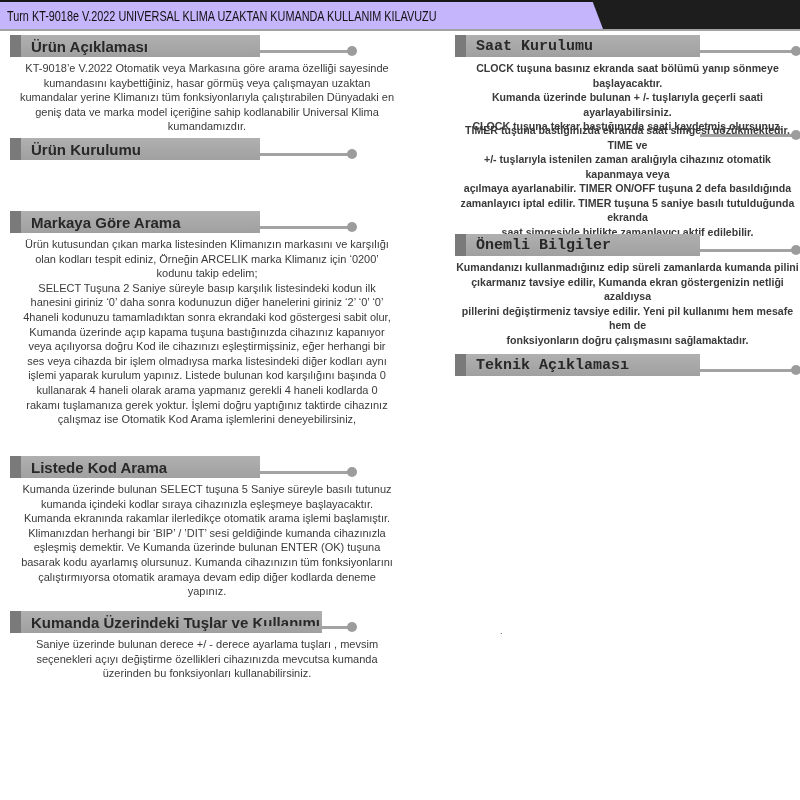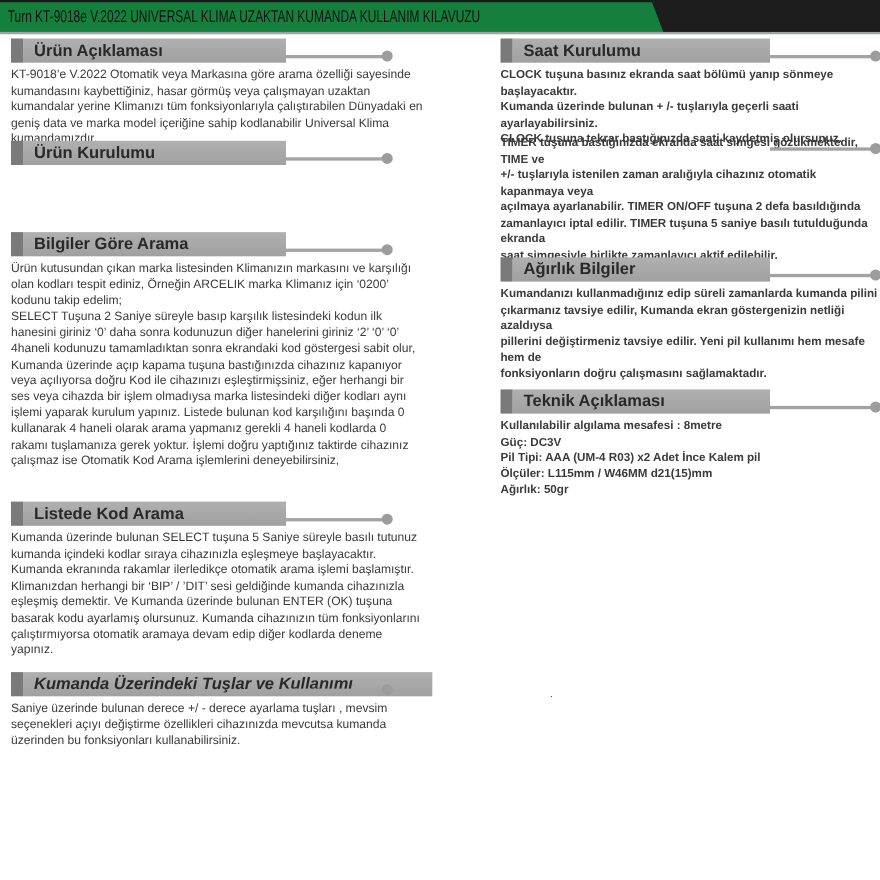--- a/index.html
+++ b/index.html
@@ -8,40 +8,40 @@
     background: #ffffff;
     font-family: "Liberation Sans", sans-serif;
     position: relative;
     overflow: hidden;
   }
 
   
   .top-header {
     position: absolute; top: 0; left: 0;
     width: 800px; height: 31px;
-    background: #15803d;
+    background: #c4b5fd;
     border-top: 2px solid #181818;
     border-bottom: 2px solid #a2a2a2;
     box-sizing: border-box;
   }
   .top-title {
     position: absolute; left: 7px; top: 5px;
     font-size: 15.5px; color: #121212;
     white-space: nowrap;
     transform: scaleX(0.70); transform-origin: left top;
   }
   .black-corner {
     position: absolute; top: -2px; right: 0;
     width: 208px; height: 29px;
     background: #1d1d1d;
     clip-path: polygon(0 0, 100% 0, 100% 100%, 11px 100%);
   }
 
   
-  .section { position: absolute; }
+  .section { position: absolute; text-align: center; }
   .col-left  { left: 10px;  width: 394px; }
   .col-right { left: 455px; width: 345px; }
 
   .sec-bar {
     position: relative; height: 22px;
     background: linear-gradient(180deg, #b0b0b0 0%, #a0a0a0 100%);
     border-left: 11px solid #7a7a7a;
     box-sizing: border-box;
   }
   .sec-title {
@@ -67,22 +67,22 @@
 
   
   .col-left  .sec-tail { left: 250px; width: 90px; }
   .col-left  .sec-dot  { left: 337px; }
 
   
   .col-right .sec-tail { left: 245px; width: 93px; }
   .col-right .sec-dot  { left: 336px; }
 
   .bar-w-250 { width: 250px; }
-  .bar-w-320 { width: 383px; font-style: italic; }
-  .bar-w-245 { width: 245px; }
+  .bar-w-320 { width: 312px; }
+  .bar-w-245 { width: 245px; font-family: Liberation Mono, monospace; }
 
   .stray-mark {
     position: absolute; left: 500px; top: 626px;
     font-size: 9px; color: #333333;
   }
 </style>
 </head>
 <body>
 
 <div class="top-header">
@@ -96,31 +96,31 @@
   </div>
   <div class="sec-tail"></div>
   <div class="sec-dot"></div>
   <div class="sec-body">KT-9018’e V.2022 Otomatik veya Markasına göre arama özelliği sayesinde
 kumandasını kaybettiğiniz, hasar görmüş veya çalışmayan uzaktan
 kumandalar yerine Klimanızı tüm fonksiyonlarıyla çalıştırabilen Dünyadaki en
 geniş data ve marka model içeriğine sahip kodlanabilir Universal Klima
 kumandamızdır.</div>
 </div>
 
-<div class="section col-left" style="top:128px">
+<div class="section col-left" style="top:138px">
   <div class="sec-bar bar-w-250">
     <span class="sec-title">Ürün Kurulumu</span>
   </div>
   <div class="sec-tail"></div>
   <div class="sec-dot"></div>
 </div>
 
 <div class="section col-left" style="top:211px">
   <div class="sec-bar bar-w-250">
-    <span class="sec-title">Bilgiler Göre Arama</span>
+    <span class="sec-title">Markaya Göre Arama</span>
   </div>
   <div class="sec-tail"></div>
   <div class="sec-dot"></div>
   <div class="sec-body">Ürün kutusundan çıkan marka listesinden Klimanızın markasını ve karşılığı
 olan kodları tespit ediniz, Örneğin ARCELIK marka Klimanız için ‘0200’
 kodunu takip edelim;
 SELECT Tuşuna 2 Saniye süreyle basıp karşılık listesindeki kodun ilk
 hanesini giriniz ‘0’ daha sonra kodunuzun diğer hanelerini giriniz ‘2’ ‘0’ ‘0’
 4haneli kodunuzu tamamladıktan sonra ekrandaki kod göstergesi sabit olur,
 Kumanda üzerinde açıp kapama tuşuna bastığınızda cihazınız kapanıyor
@@ -175,36 +175,31 @@
   <div class="sec-dot"></div>
   <div class="sec-body">TIMER tuşuna bastığınızda ekranda saat simgesi gözükmektedir, TIME ve
 +/- tuşlarıyla istenilen zaman aralığıyla cihazınız otomatik kapanmaya veya
 açılmaya ayarlanabilir. TIMER ON/OFF tuşuna 2 defa basıldığında
 zamanlayıcı iptal edilir. TIMER tuşuna 5 saniye basılı tutulduğunda ekranda
 saat simgesiyle birlikte zamanlayıcı aktif edilebilir.</div>
 </div>
 
 <div class="section col-right" style="top:234px">
   <div class="sec-bar bar-w-245">
-    <span class="sec-title">Ağırlık Bilgiler</span>
+    <span class="sec-title">Önemli Bilgiler</span>
   </div>
   <div class="sec-tail"></div>
   <div class="sec-dot"></div>
   <div class="sec-body">Kumandanızı kullanmadığınız edip süreli zamanlarda kumanda pilini
 çıkarmanız tavsiye edilir, Kumanda ekran göstergenizin netliği azaldıysa
 pillerini değiştirmeniz tavsiye edilir. Yeni pil kullanımı hem mesafe hem de
 fonksiyonların doğru çalışmasını sağlamaktadır.</div>
 </div>
 
 <div class="section col-right" style="top:354px">
   <div class="sec-bar bar-w-245">
     <span class="sec-title">Teknik Açıklaması</span>
   </div>
   <div class="sec-tail"></div>
   <div class="sec-dot"></div>
-  <div class="sec-body">Kullanılabilir algılama mesafesi : 8metre
-Güç: DC3V
-Pil Tipi: AAA (UM-4 R03) x2 Adet İnce Kalem pil
-Ölçüler: L115mm / W46MM d21(15)mm
-Ağırlık: 50gr</div>
 </div>
 
 <div class="stray-mark">.</div>
 
 </body></html>

